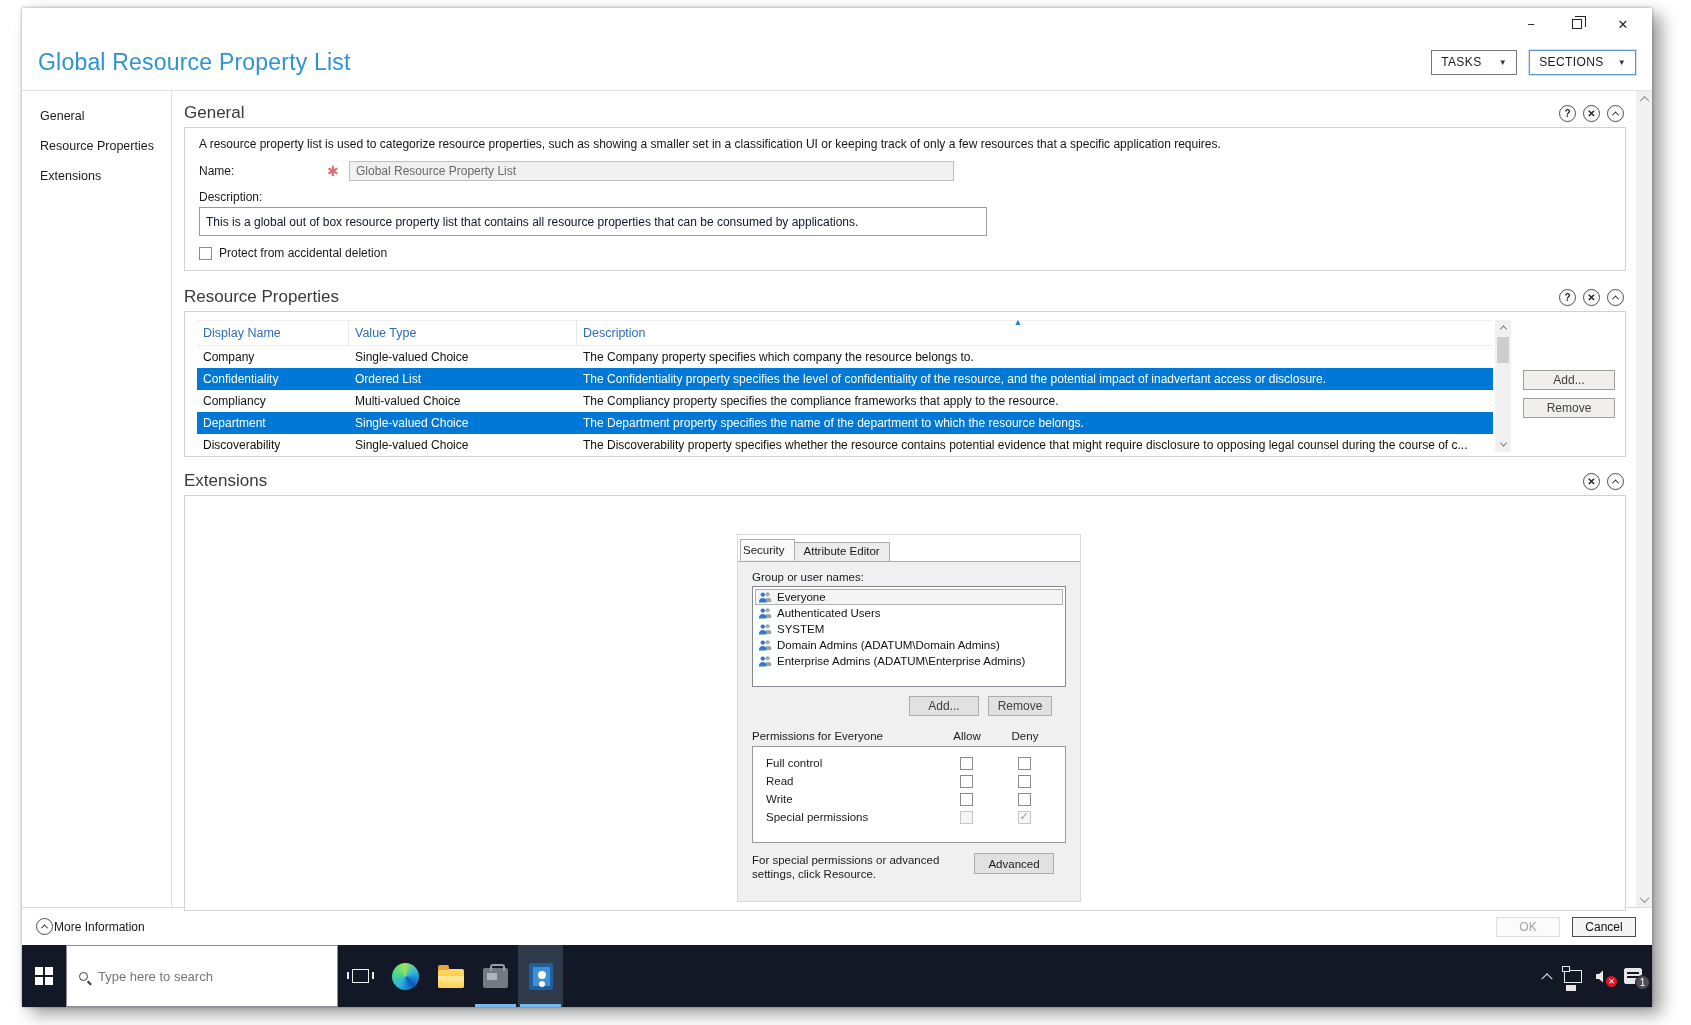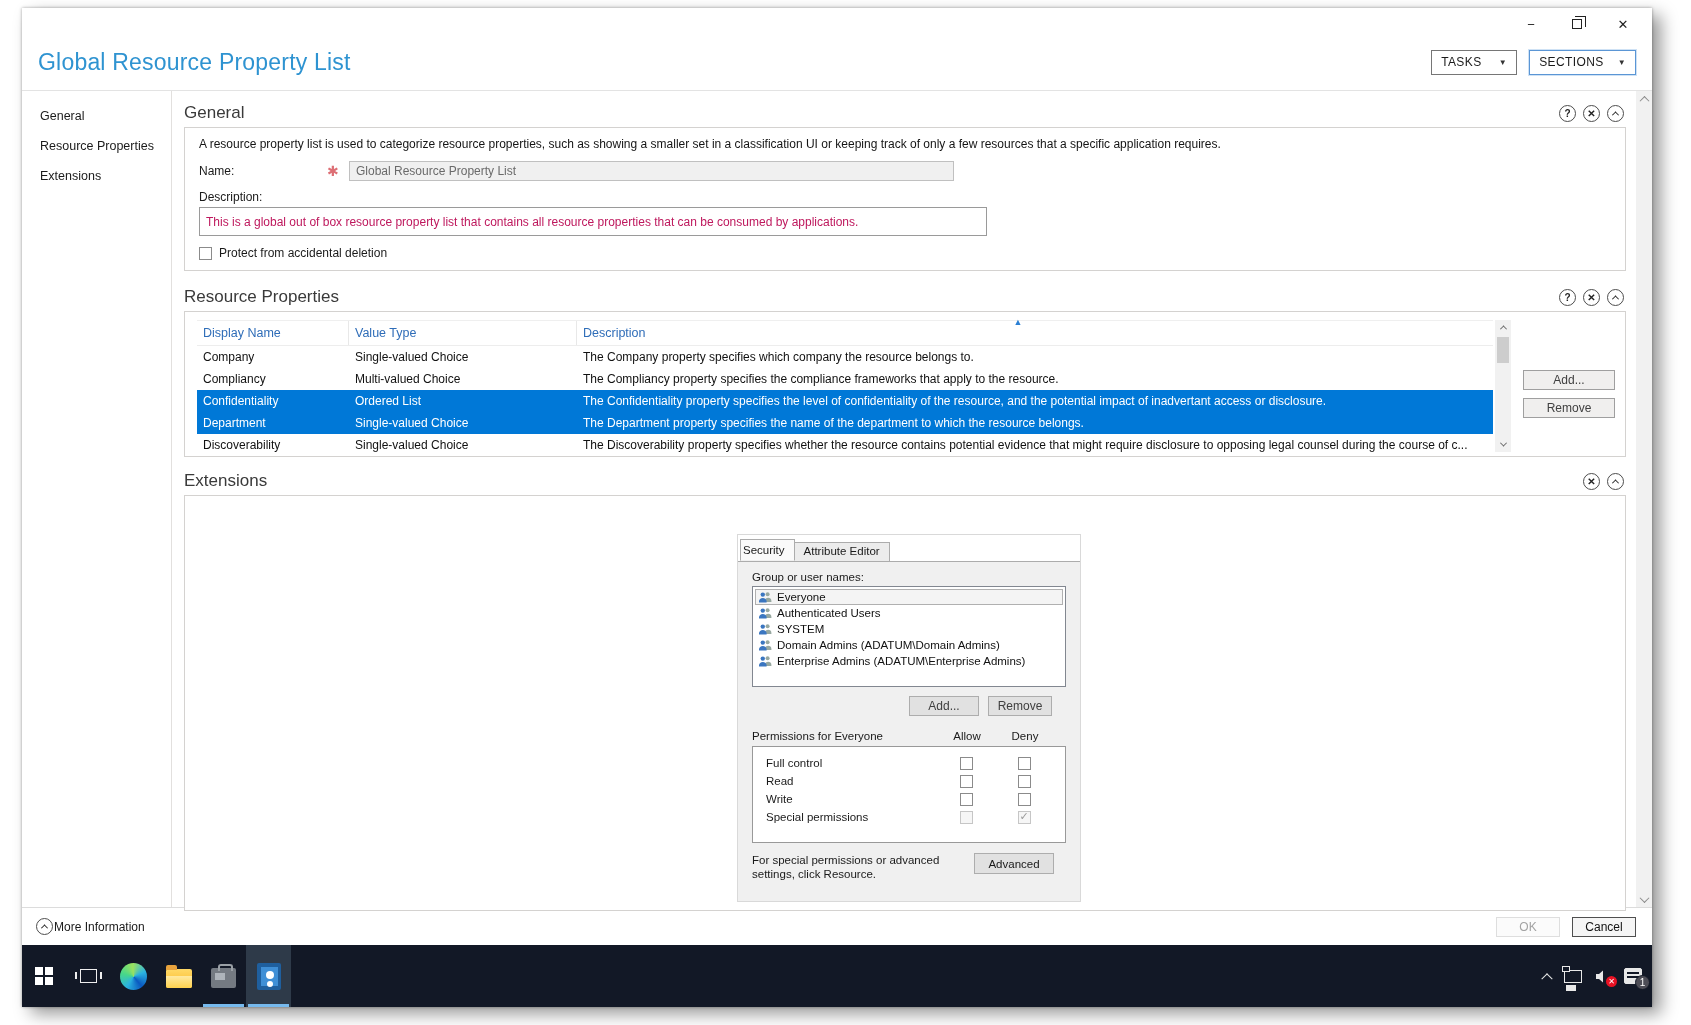--- a/index.html
+++ b/index.html
@@ -50,21 +50,21 @@
   .cicon .chev { width:5px; height:5px; border-color:#222; border-width:1.6px; }
 
   .secbox { border:1px solid #d4d2d0; background:#fff; }
 
   
   .genbox { padding:9px 14px 10px 14px; }
   .intro { font-size:12px; color:#151515; }
   .frow { display:flex; align-items:center; margin-top:10px; }
   .flabel { width:128px; font-size:12px; color:#1a1a1a; }
   .req { width:22px; color:#dd6f75; font-size:14px; }
-  .tinput { height:20px; font-size:12px; padding:1px 6px; border:1px solid #9a9a9a; background:#fff; color:#be185d;
+  .tinput { height:20px; font-size:12px; padding:1px 6px; border:1px solid #9a9a9a; background:#fff; color:#0f172a;
             font-family:"Liberation Sans", sans-serif; }
   .tinput:disabled { background:#f0f0f0; border-color:#c0c0c0; color:#6a6a6a; }
   .nameinput { width:605px; }
   .desclabel { font-size:12px; color:#1a1a1a; margin-top:9px; }
   .descinput { width:788px; height:29px; margin-top:3px; display:block; padding-top:2px; }
   .cbrow { display:flex; align-items:center; gap:7px; margin-top:10px; }
   .cb { width:13px; height:13px; border:1px solid #8b8b8b; background:#fff; position:relative; flex:none; }
   .cb.disabled { border-color:#c6c6c6; background:#f6f6f6; }
   .cb.checked::after { content:"✓"; position:absolute; left:1px; top:-2px; font-size:11px; color:#9a9a9a; }
   .cblabel { font-size:12px; color:#1a1a1a; }
@@ -262,29 +262,29 @@
             <div class="rphdr">
               <div class="hcell">Display Name</div>
               <div class="hcell">Value Type</div>
               <div class="hcell">Description</div>
             </div>
             <div class="rprow">
               <div>Company</div>
               <div>Single-valued Choice</div>
               <div>The Company property specifies which company the resource belongs to.</div>
             </div>
+            <div class="rprow selected">
+              <div>Confidentiality</div>
+              <div>Ordered List</div>
+              <div>The Confidentiality property specifies the level of confidentiality of the resource, and the potential impact of inadvertant access or disclosure.</div>
+            </div>
             <div class="rprow">
               <div>Compliancy</div>
               <div>Multi-valued Choice</div>
               <div>The Compliancy property specifies the compliance frameworks that apply to the resource.</div>
-            </div>
-            <div class="rprow selected">
-              <div>Confidentiality</div>
-              <div>Ordered List</div>
-              <div>The Confidentiality property specifies the level of confidentiality of the resource, and the potential impact of inadvertant access or disclosure.</div>
             </div>
             <div class="rprow selected">
               <div>Department</div>
               <div>Single-valued Choice</div>
               <div>The Department property specifies the name of the department to which  the resource belongs.</div>
             </div>
             <div class="rprow">
               <div>Discoverability</div>
               <div>Single-valued Choice</div>
               <div>The Discoverability property specifies whether the resource contains potential evidence that might require disclosure to opposing legal counsel during the course of c...</div>
@@ -453,20 +453,24 @@
 
   <div class="taskbar">
     <div class="startbtn">
       <span class="winlogo">
           <span></span>
           <span></span>
           <span></span>
           <span></span>
         </span>
     </div>
+    <div class="searchbox">
+      <span class="mag"></span>
+      <input class="searchtext" placeholder="Type here to search" style="">
+    </div>
     <div class="tile">
         <span class="tvicon"></span>
       </div>
     <div class="tile">
         <span class="edgeicon"></span>
       </div>
     <div class="tile">
         <span class="foldericon"></span>
       </div>
     <div class="tile running">

